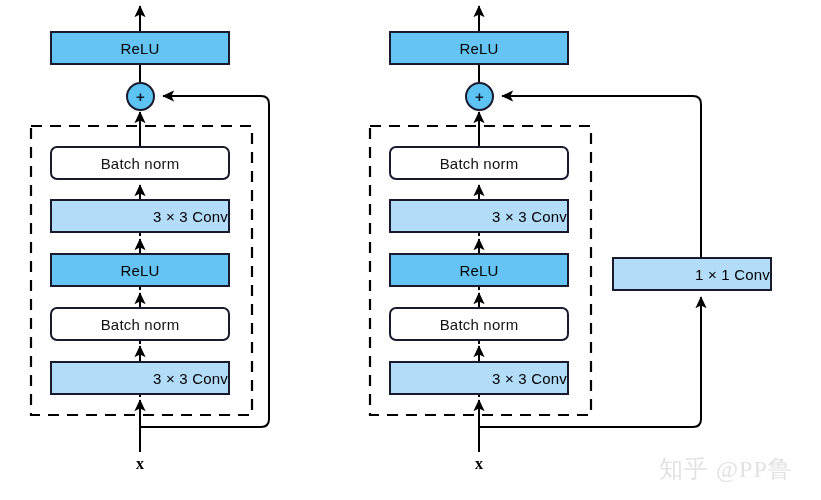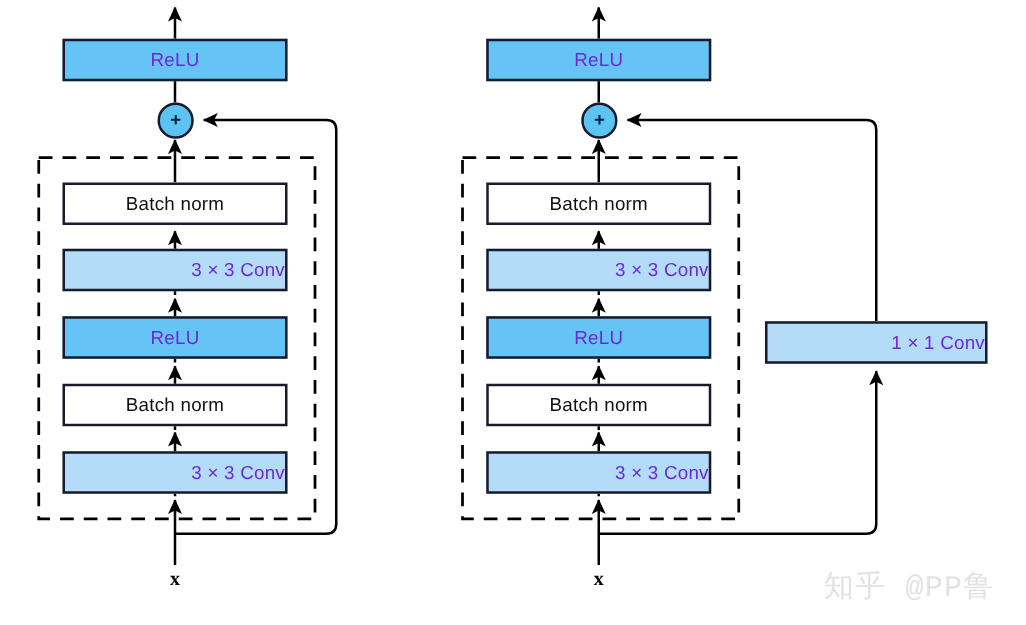--- a/index.html
+++ b/index.html
@@ -27,28 +27,28 @@
   }
   .node-box {
     position: absolute;
     box-sizing: border-box;
     border: 2px solid #1a1a2e;
     display: flex;
     align-items: center;
     justify-content: center;
     font-family: "Liberation Sans", sans-serif;
     font-size: 15px;
-    color: #6d28d9;
+    color: #000000;
     letter-spacing: 0.2px;
     white-space: nowrap;
   }
   .fill-relu   { background: #66c4f4; }
   .fill-conv   { background: #b3dcf8; justify-content: flex-end; }
   .fill-plain  { background: #ffffff; }
-  .node-label-plain { color: #111111; }
+  .node-label-plain { color: #111111; border-radius: 7px; }
   .plus-node {
     position: absolute;
     box-sizing: border-box;
     border: 2px solid #1a1a2e;
     border-radius: 50%;
     background: #5cc3f2;
     display: flex;
     align-items: center;
     justify-content: center;
     font-family: "Liberation Sans", sans-serif;
@@ -61,21 +61,21 @@
     position: absolute;
     font-family: "Liberation Serif", serif;
     font-weight: 700;
     font-size: 16px;
     color: #000000;
     text-align: center;
     width: 40px;
   }
   .watermark {
     position: absolute;
-    font-family: Liberation Mono, monospace;
+    font-family: Liberation Serif, serif;
     font-size: 24px;
     color: #e2e2e2;
     letter-spacing: 1px;
     white-space: nowrap;
     user-select: none;
   }
 </style>
 </head>
 <body>
 
@@ -170,21 +170,21 @@
   </div>
 
   <div class="node-box fill-plain node-label-plain" style="left:389px; top:307px; width:180px; height:34px;">
     <span>Batch norm</span>
   </div>
 
   <div class="node-box fill-conv" style="left:389px; top:361px; width:180px; height:34px;">
     <span>3 × 3 Conv</span>
   </div>
 
-  <div class="node-box fill-conv" style="left:612px; top:257px; width:178px; height:34px;">
+  <div class="node-box fill-conv" style="left:612px; top:257px; width:160px; height:34px;">
     <span>1 × 1 Conv</span>
   </div>
 
   <div class="input-label" style="left:459px; top:455px;">
     <span>x</span>
   </div>
 
   <div class="watermark" style="left:659px; top:453px;">
     <span>知乎 @PP鲁</span>
   </div>

